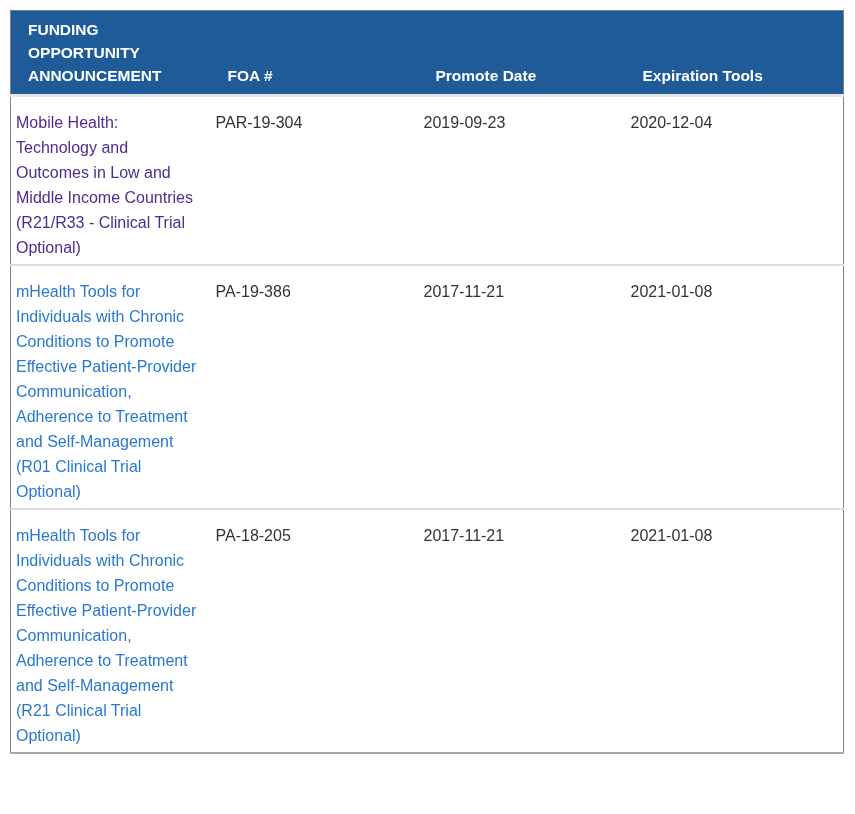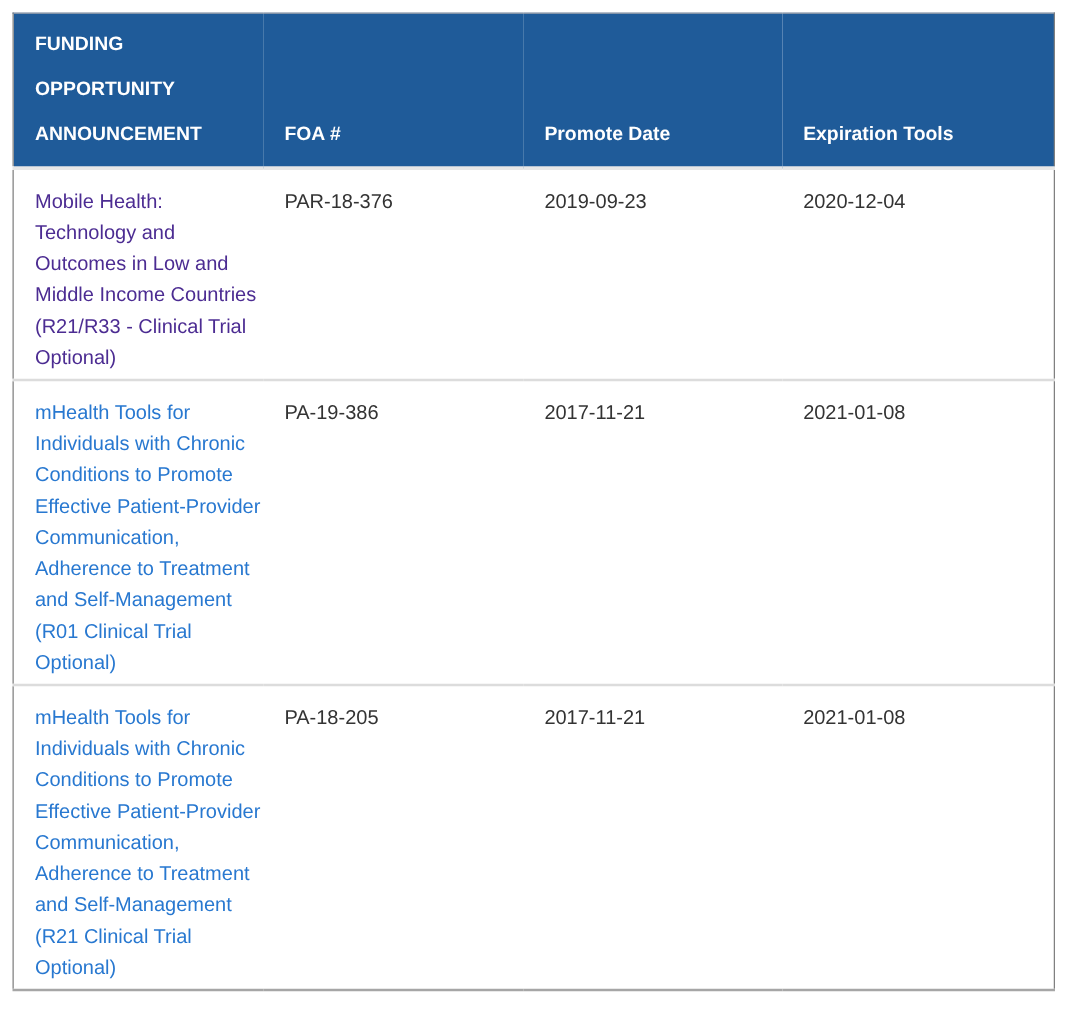--- a/index.html
+++ b/index.html
@@ -25,34 +25,34 @@
   }
   th.col1, td.col1 { width: 200px; }
   th.col2, td.col2 { width: 208px; }
   th.col3, td.col3 { width: 207px; }
   th.col4, td.col4 { width: 218px; }
   thead th {
     background: #1F5B99;
     color: #ffffff;
     font-size: 15.5px;
     font-weight: 700;
-    line-height: 36px;
+    line-height: 23px;
     text-align: left;
     vertical-align: bottom;
     padding: 7px 10px 7px 17px;
     border-bottom: 3px solid #e7e7e7;
   }
   thead th.col1 { padding-right: 0; }
   tbody td {
     background: #ffffff;
     vertical-align: top;
     font-size: 16px;
     line-height: 25px;
     color: #333333;
-    padding: 13px 10px 4px 17px;
+    padding: 13px 10px 4px 5px;
     border-bottom: 2px solid #dcdcdc;
   }
   tbody td.col1 { padding-right: 0; }
   tbody tr:last-child td { border-bottom: none; }
   a.foa-link {
     text-decoration: none;
     font-size: 16px;
     line-height: 25px;
     display: inline-block;
     max-width: 183px;
@@ -69,21 +69,21 @@
         <th class="col2">FOA #</th>
         <th class="col3">Promote Date</th>
         <th class="col4">Expiration Tools</th>
       </tr>
     </thead>
     <tbody>
       <tr>
         <td class="col1">
           <a href="#" class="foa-link" style="color:#4C2C92">Mobile Health: Technology and Outcomes in Low and Middle Income Countries (R21/R33 - Clinical Trial Optional)</a>
         </td>
-        <td class="col2">PAR-18-376</td>
+        <td class="col2">PAR-19-304</td>
         <td class="col3">2019-09-23</td>
         <td class="col4">2020-12-04</td>
       </tr>
       <tr>
         <td class="col1">
           <a href="#" class="foa-link" style="color:#2878D0">mHealth Tools for Individuals with Chronic Conditions to Promote Effective Patient-Provider Communication, Adherence to Treatment and Self-Management (R01 Clinical Trial Optional)</a>
         </td>
         <td class="col2">PA-19-386</td>
         <td class="col3">2017-11-21</td>
         <td class="col4">2021-01-08</td>

